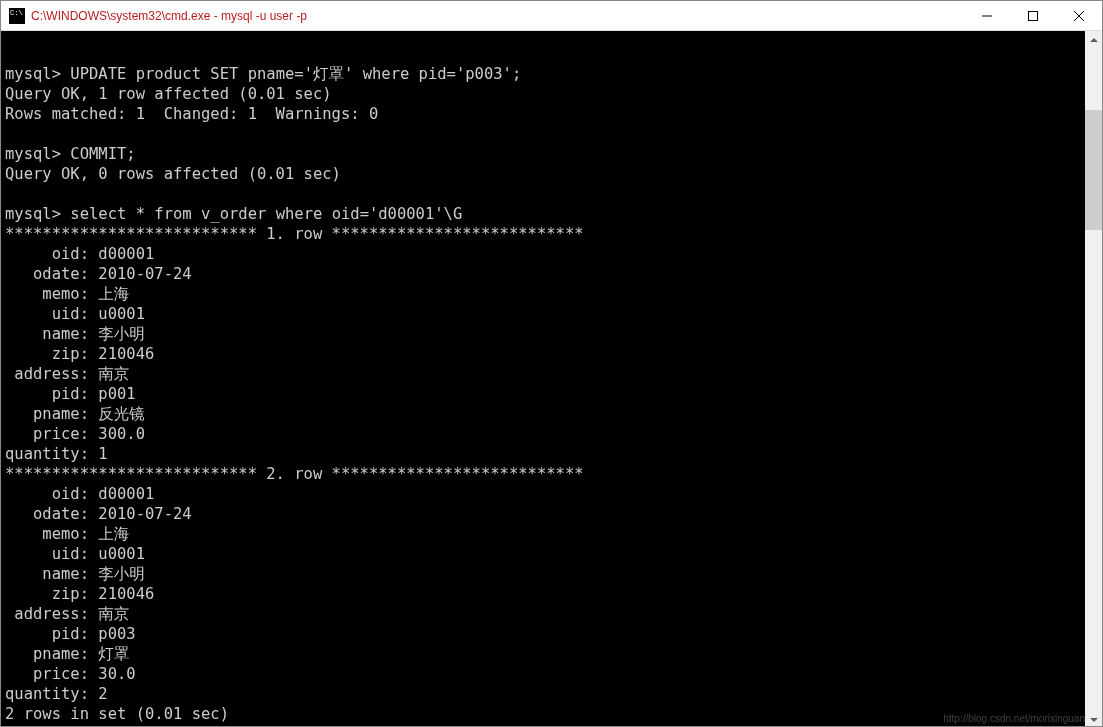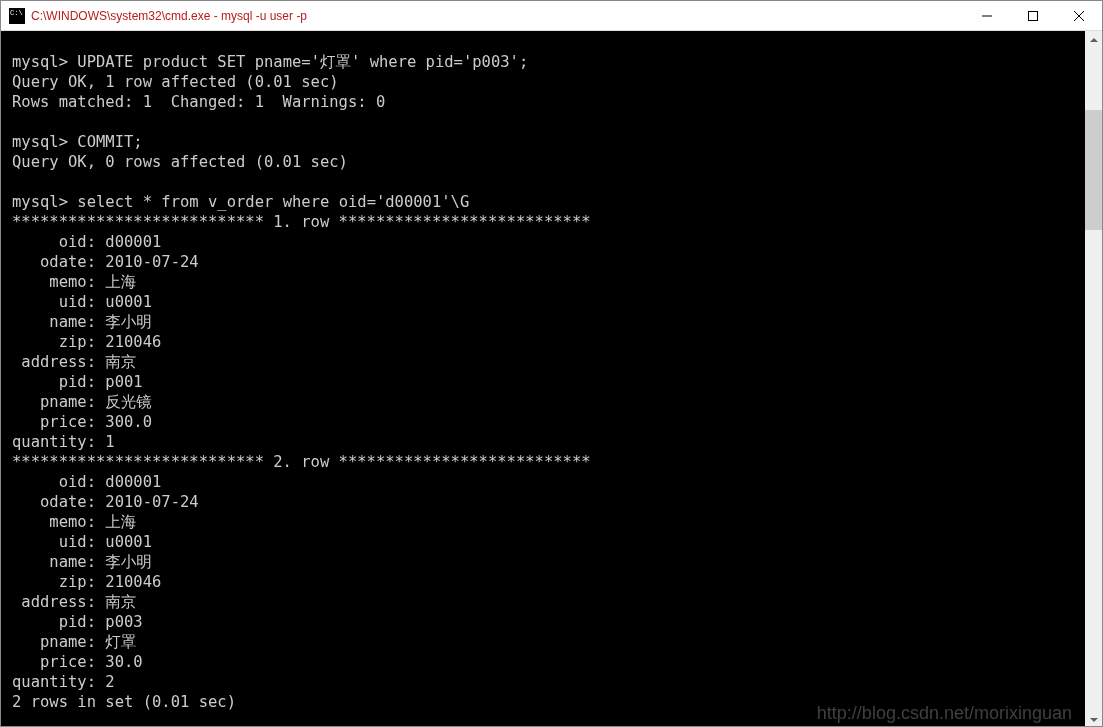--- a/index.html
+++ b/index.html
@@ -65,24 +65,25 @@
       background: #000;
       height: 697px;
       display: flex;
       position: relative;
     }
     .terminal-content {
       flex: 1;
       color: #ccc;
       font-size: 15.5px;
       line-height: 20px;
-      padding: 1px 11px;
+      padding: 1px 4px;
       white-space: pre;
       font-family: Consolas, 'NSimSun', 'SimSun', monospace;
       overflow: hidden;
+      margin-top: 12px;
     }
     .scrollbar {
       width: 17px;
       background: #f0f0f0;
       position: relative;
       display: flex;
       flex-direction: column;
     }
     .scroll-arrow {
       height: 17px;
@@ -102,23 +103,23 @@
       position: absolute;
       top: 62px;
       left: 0;
       width: 100%;
       height: 120px;
       background: #cdcdcd;
     }
     .watermark {
       position: absolute;
       bottom: 4px;
-      right: 30px;
+      right: 17px;
       color: rgba(180,180,180,0.35);
-      font-size: 18px;
+      font-size: 10px;
       font-family: Arial, sans-serif;
       z-index: 10;
     }
   </style>
 </head>
 <body>
 
 <div class="titlebar">
   <span class="titlebar-icon"></span>
   <span class="titlebar-text">C:\WINDOWS\system32\cmd.exe - mysql  -u user -p</span>

